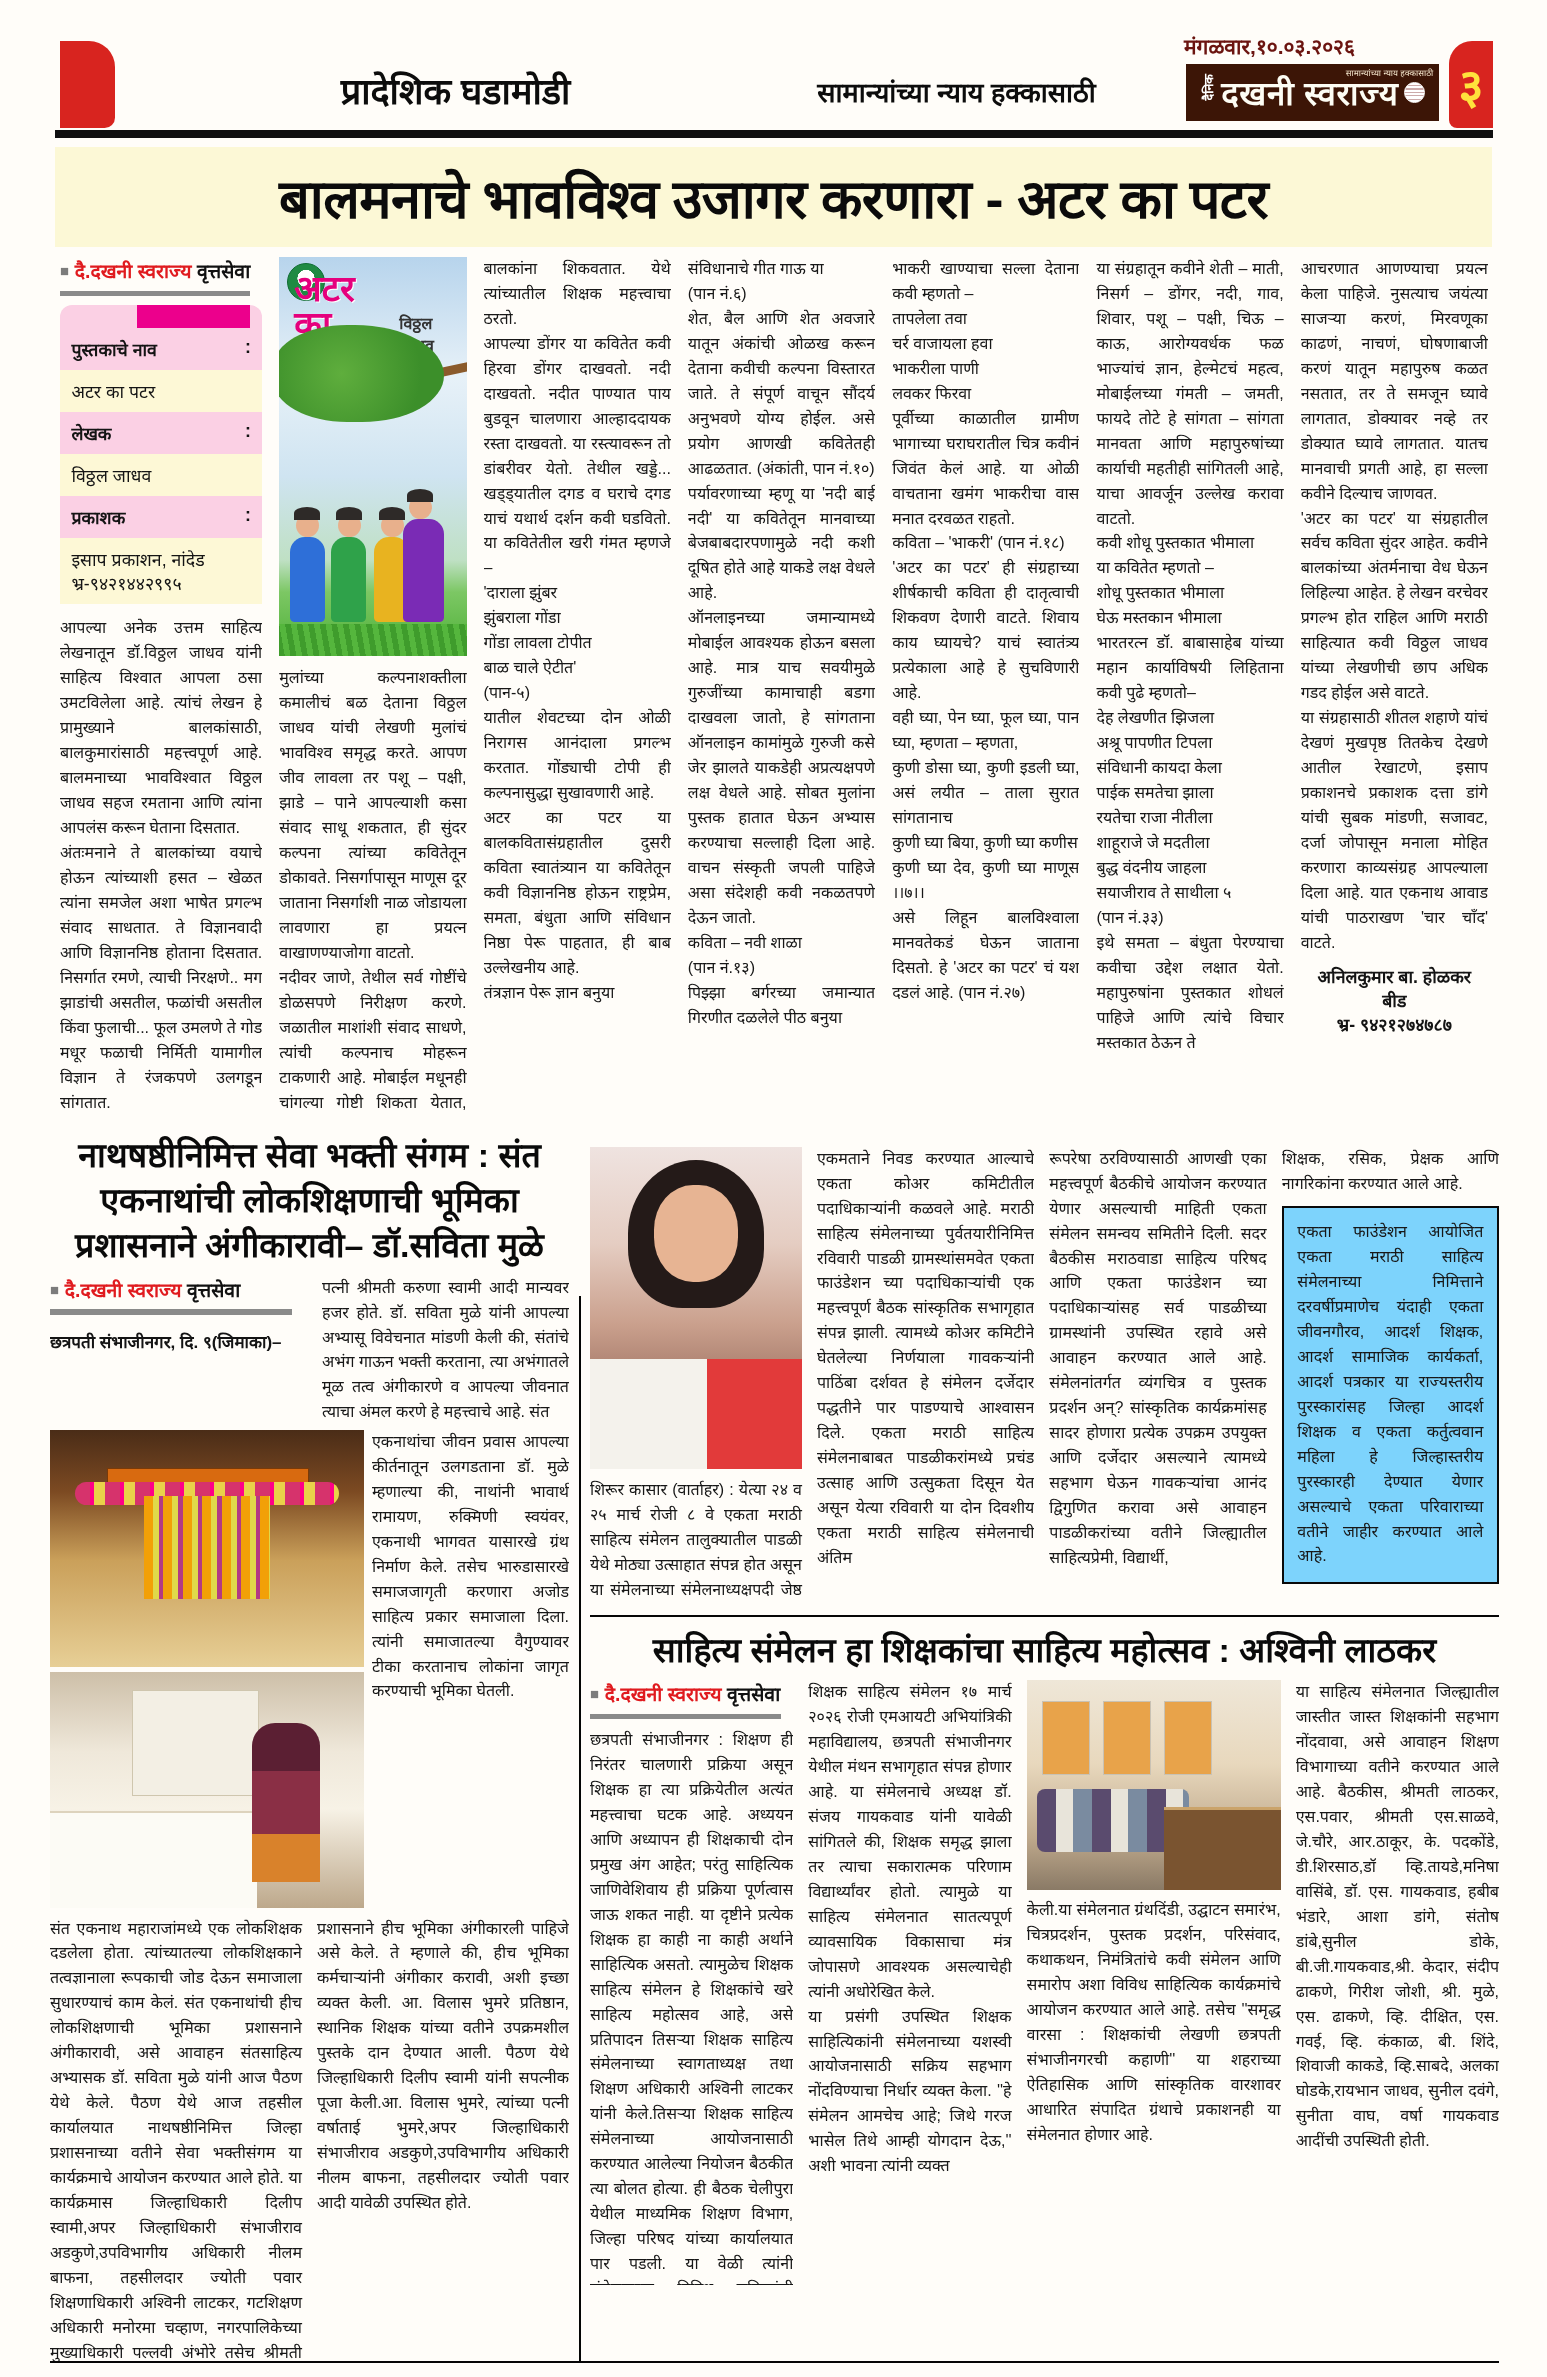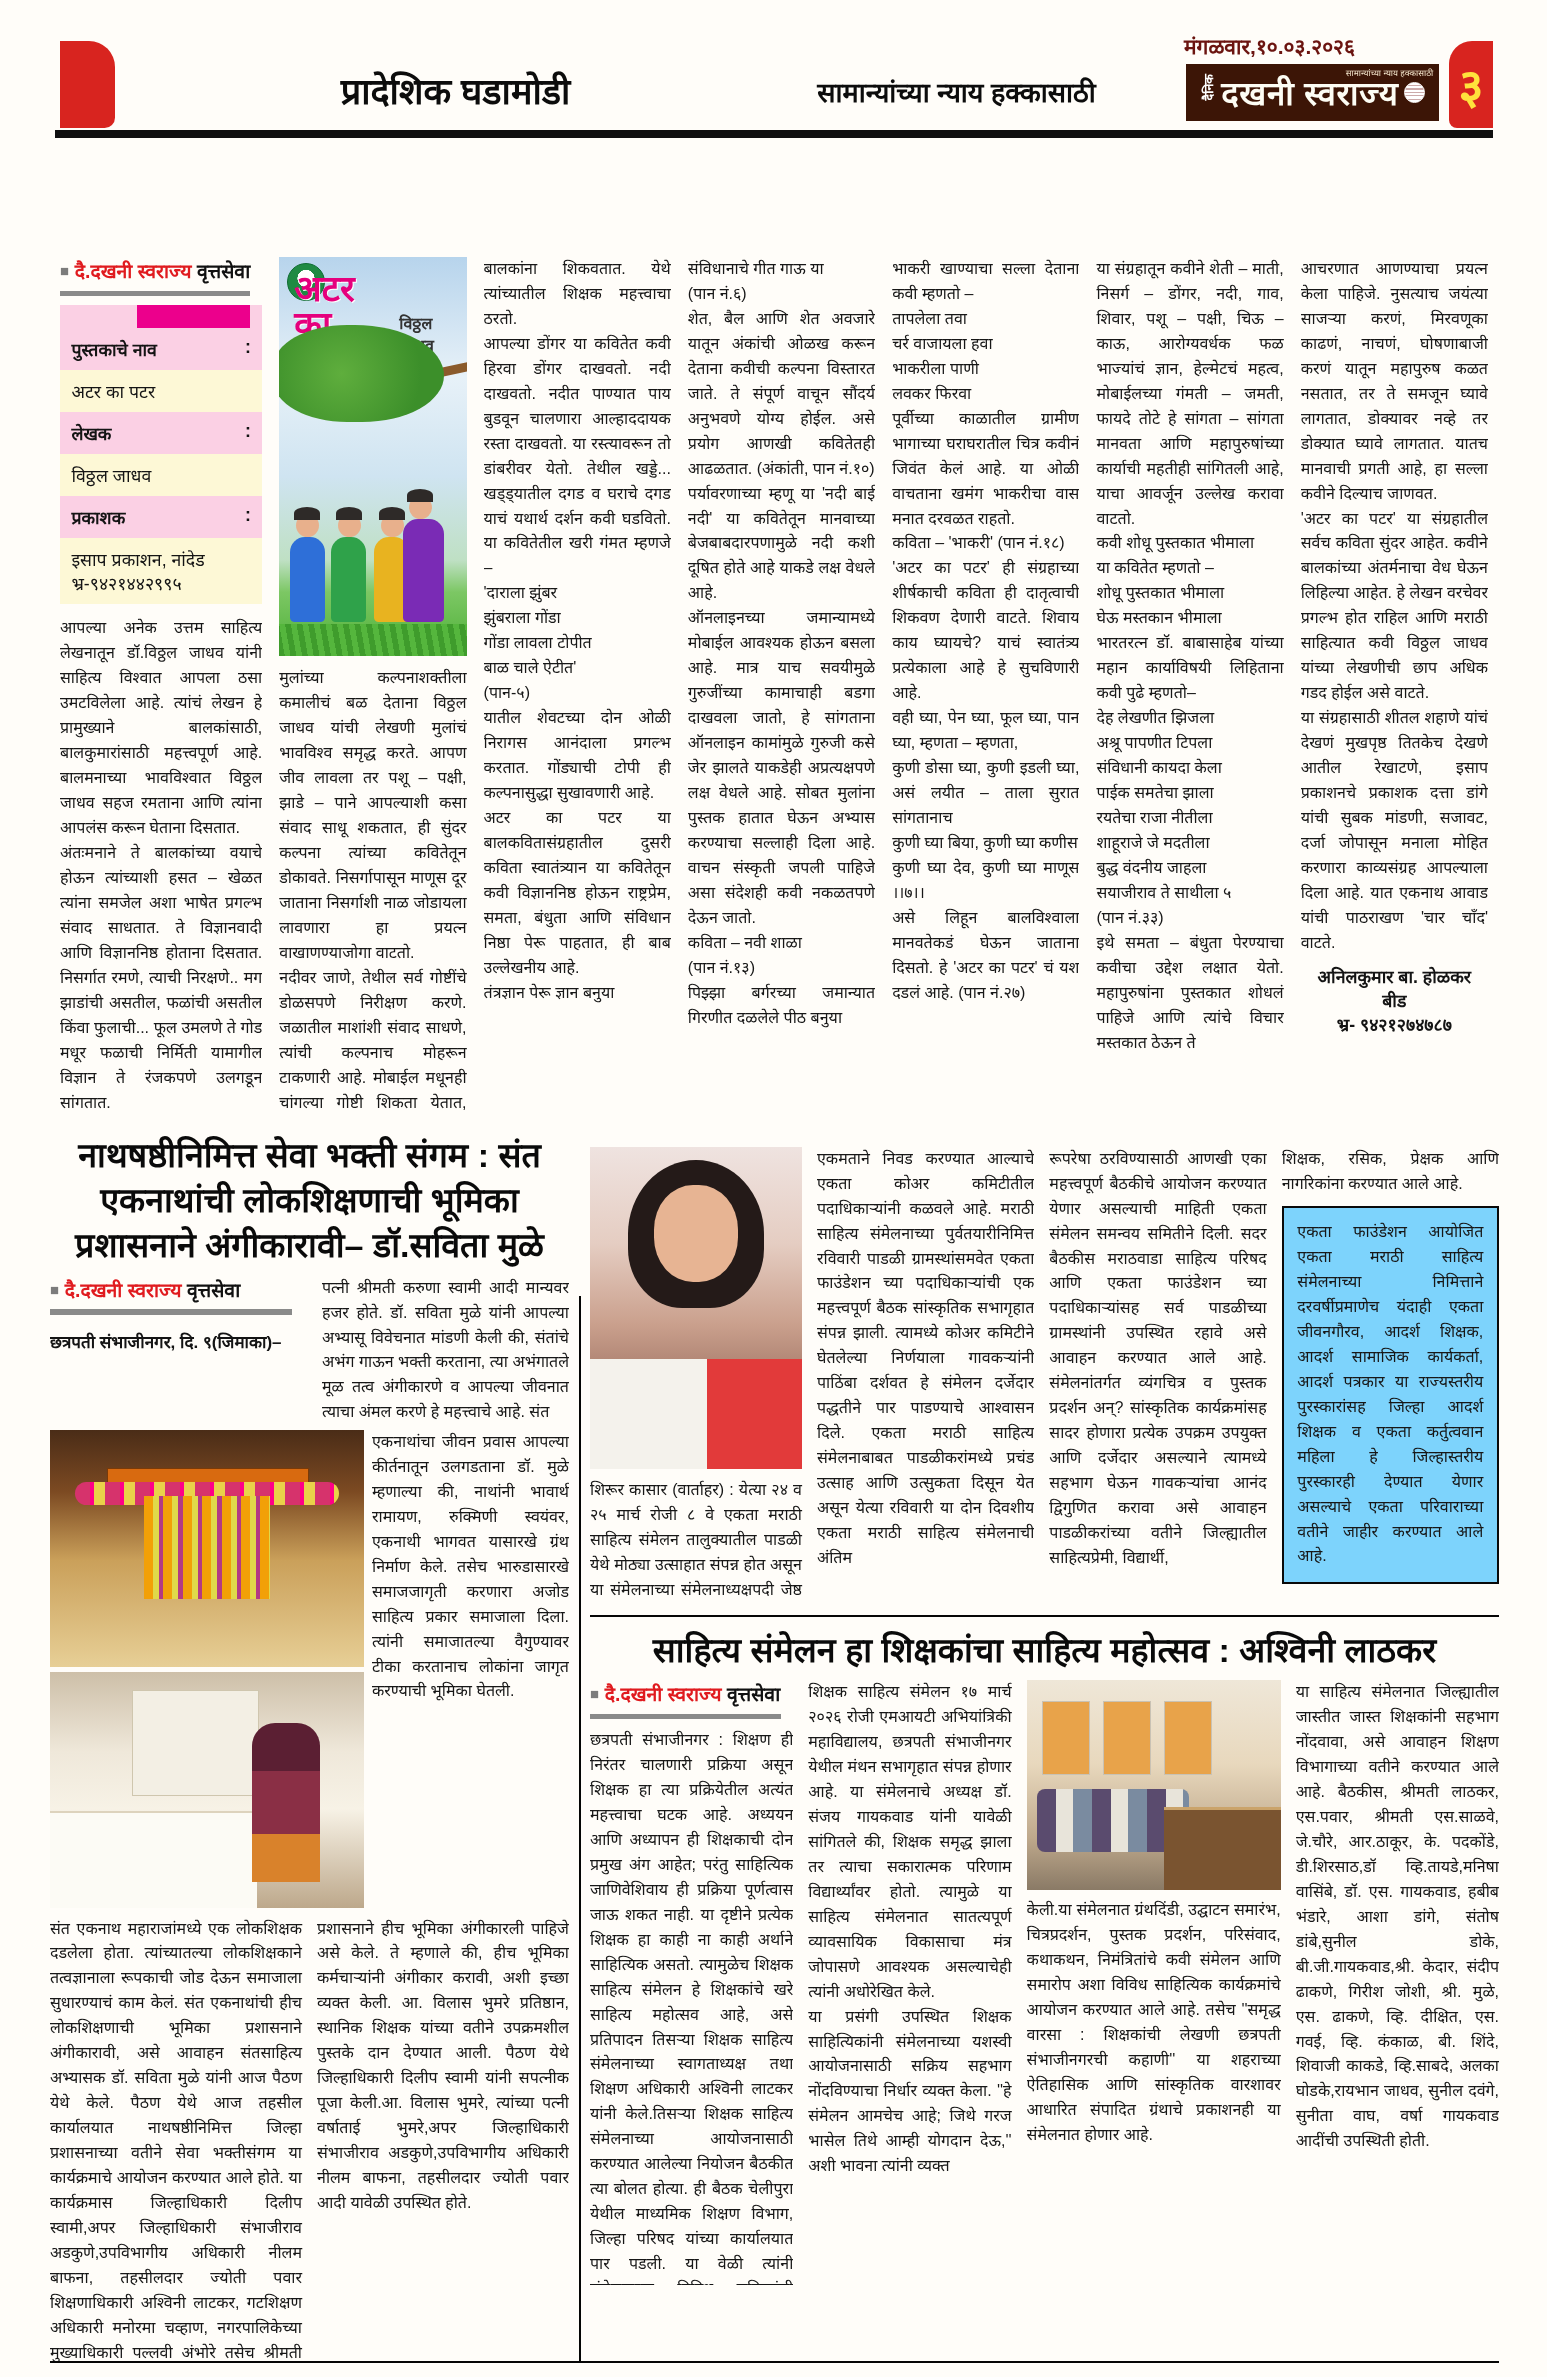--- a/index.html
+++ b/index.html
@@ -34,21 +34,21 @@
   .byline{display:flex;align-items:center;gap:5.7px;font-size:19.4px;font-weight:900;}
   .byline .bullet{color:#7c7c7c;font-size:15px;}
   .byline .red{color:#e01b1f;}
   .byline .blk{color:#111;}
   .byline-rule{height:5.1px;background:#8a8a8a;margin:6.8px 0 9px 0;width:94%;}
   .dateline{font-size:17px;font-weight:700;margin-top:15px;}
   
   .lead-body{position:absolute;left:60px;right:60px;top:257px;height:854px;
              display:grid;grid-template-columns:1.08fr repeat(6,1fr);gap:17px;overflow:hidden;}
   .lead-col{overflow:hidden;}
-  .infobox{margin:3.4px 0 12.5px 0;background:#fbd0e4;}
+  .infobox{margin:3.4px 0 12.5px 0;background:#fbd0e4;border-radius:12px;}
   .infobox .topbar{height:23px;background:#ec008c;width:56%;margin-left:38%;}
   .info-label{display:flex;justify-content:space-between;background:#fbd0e4;
               font-size:17.7px;font-weight:900;padding:9px 11.4px;}
   .info-value{background:#fdf8d6;font-size:17.7px;padding:9px 11.4px;white-space:pre-line;}
   .signature{margin-top:8px;font-size:17.7px;font-weight:900;text-align:center;white-space:pre-line;}
   
   .cover{position:relative;height:399px;margin-bottom:10.3px;overflow:hidden;
          background:linear-gradient(180deg,#b7d4ec 0%,#e7f1f8 30%,#cfe4f1 55%,#bfe0c4 76%,#7cc764 84%,#4daf36 100%);}
   .cover .ctitle{position:absolute;left:15px;top:13.7px;font-size:36px;line-height:1.02;font-weight:900;
                  color:#e5007d;white-space:pre-line;text-shadow:1.1px 1.1px 0 #fff;}
@@ -130,20 +130,23 @@
       <span class="prefix">दैनिक</span>
       <span class="main">दखनी स्वराज्य</span>
       <span class="globe"></span>
     </div>
     <div class="hdr-red-right">
       <span>३</span>
     </div>
     <div class="hdr-rule"></div>
   </div>
 
+  <div class="band">
+    <h1>बालमनाचे भावविश्व उजागर करणारा - अटर का पटर</h1>
+  </div>
 
   <div class="lead-body">
 
     <div class="lead-col">
       <div class="byline">
         <span class="bullet">■</span>
         <span class="red">दै.दखनी स्वराज्य</span>
         <span class="blk">वृत्तसेवा</span>
       </div>
       <div class="byline-rule"></div>

